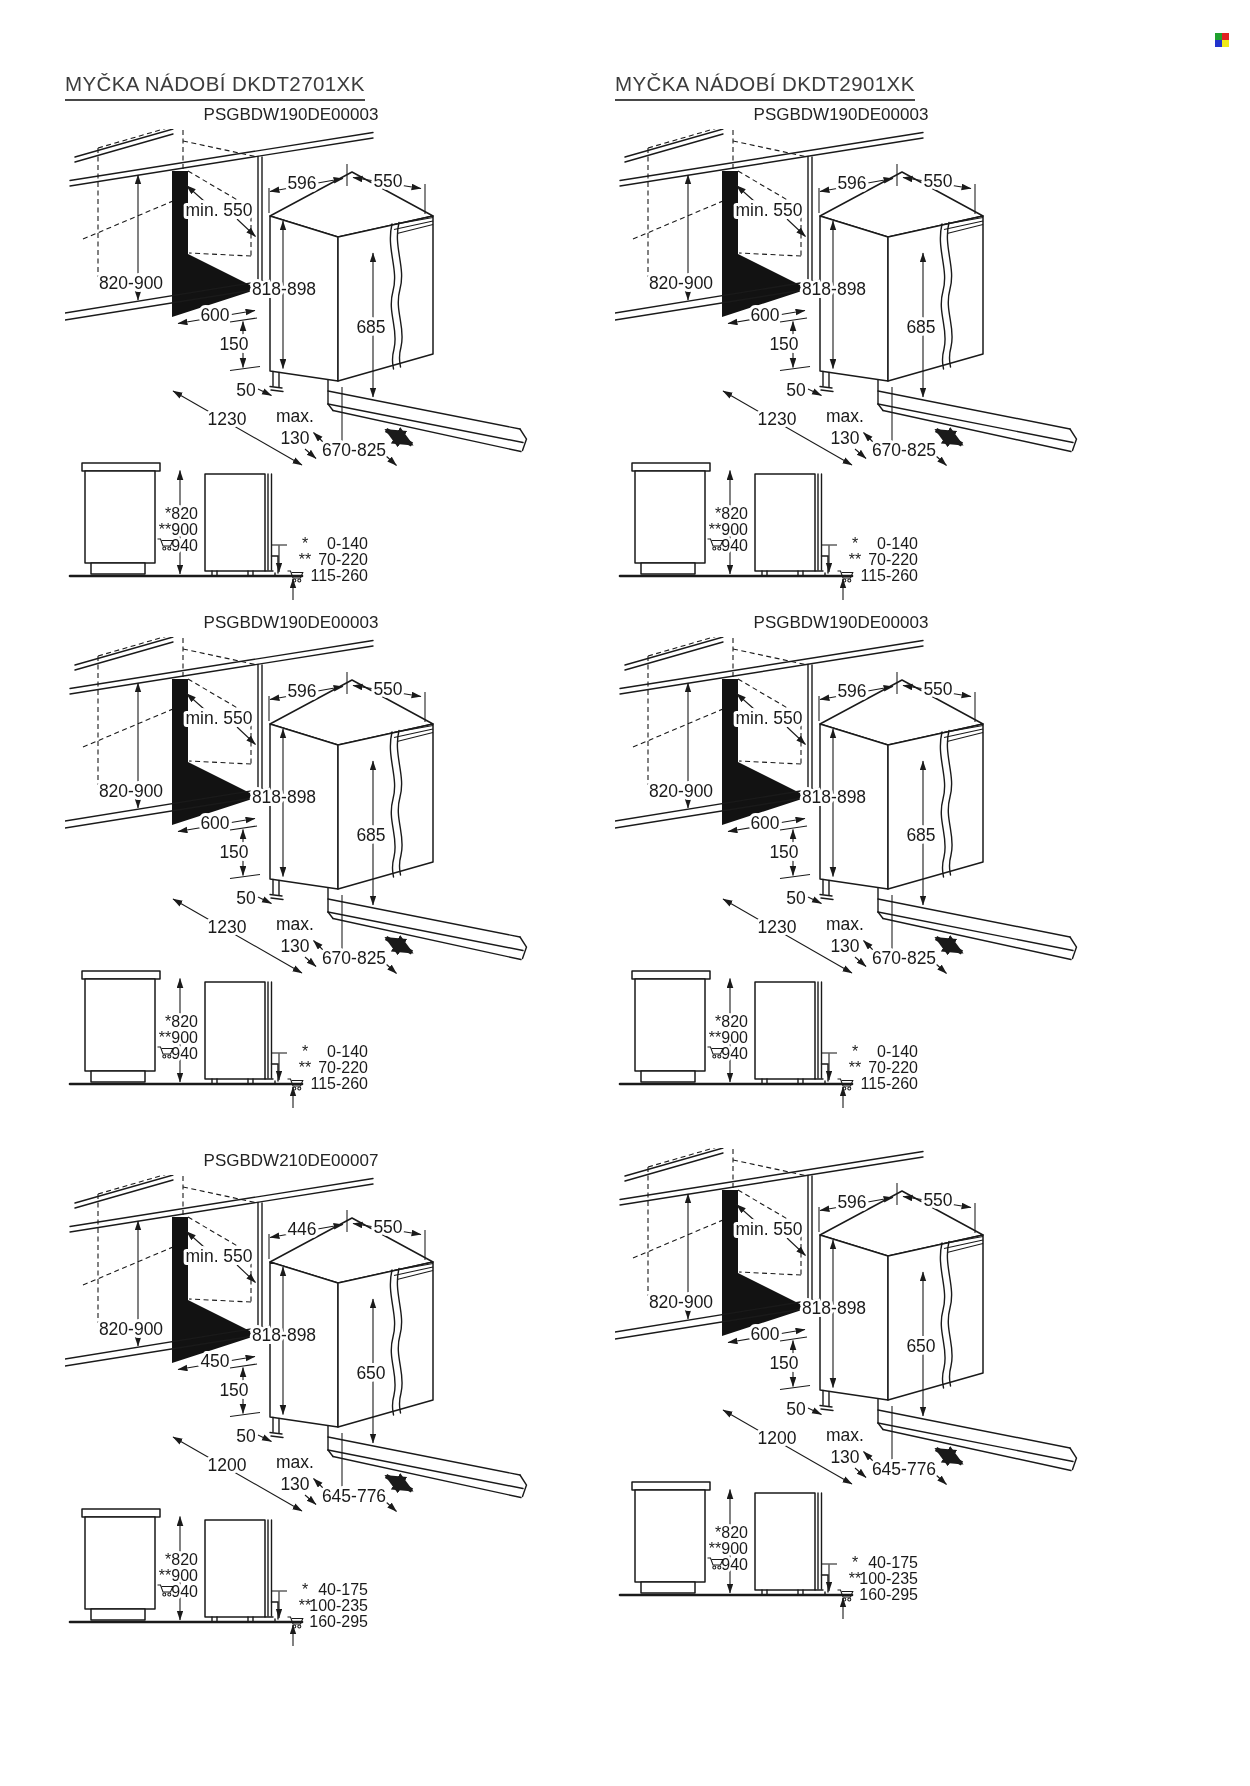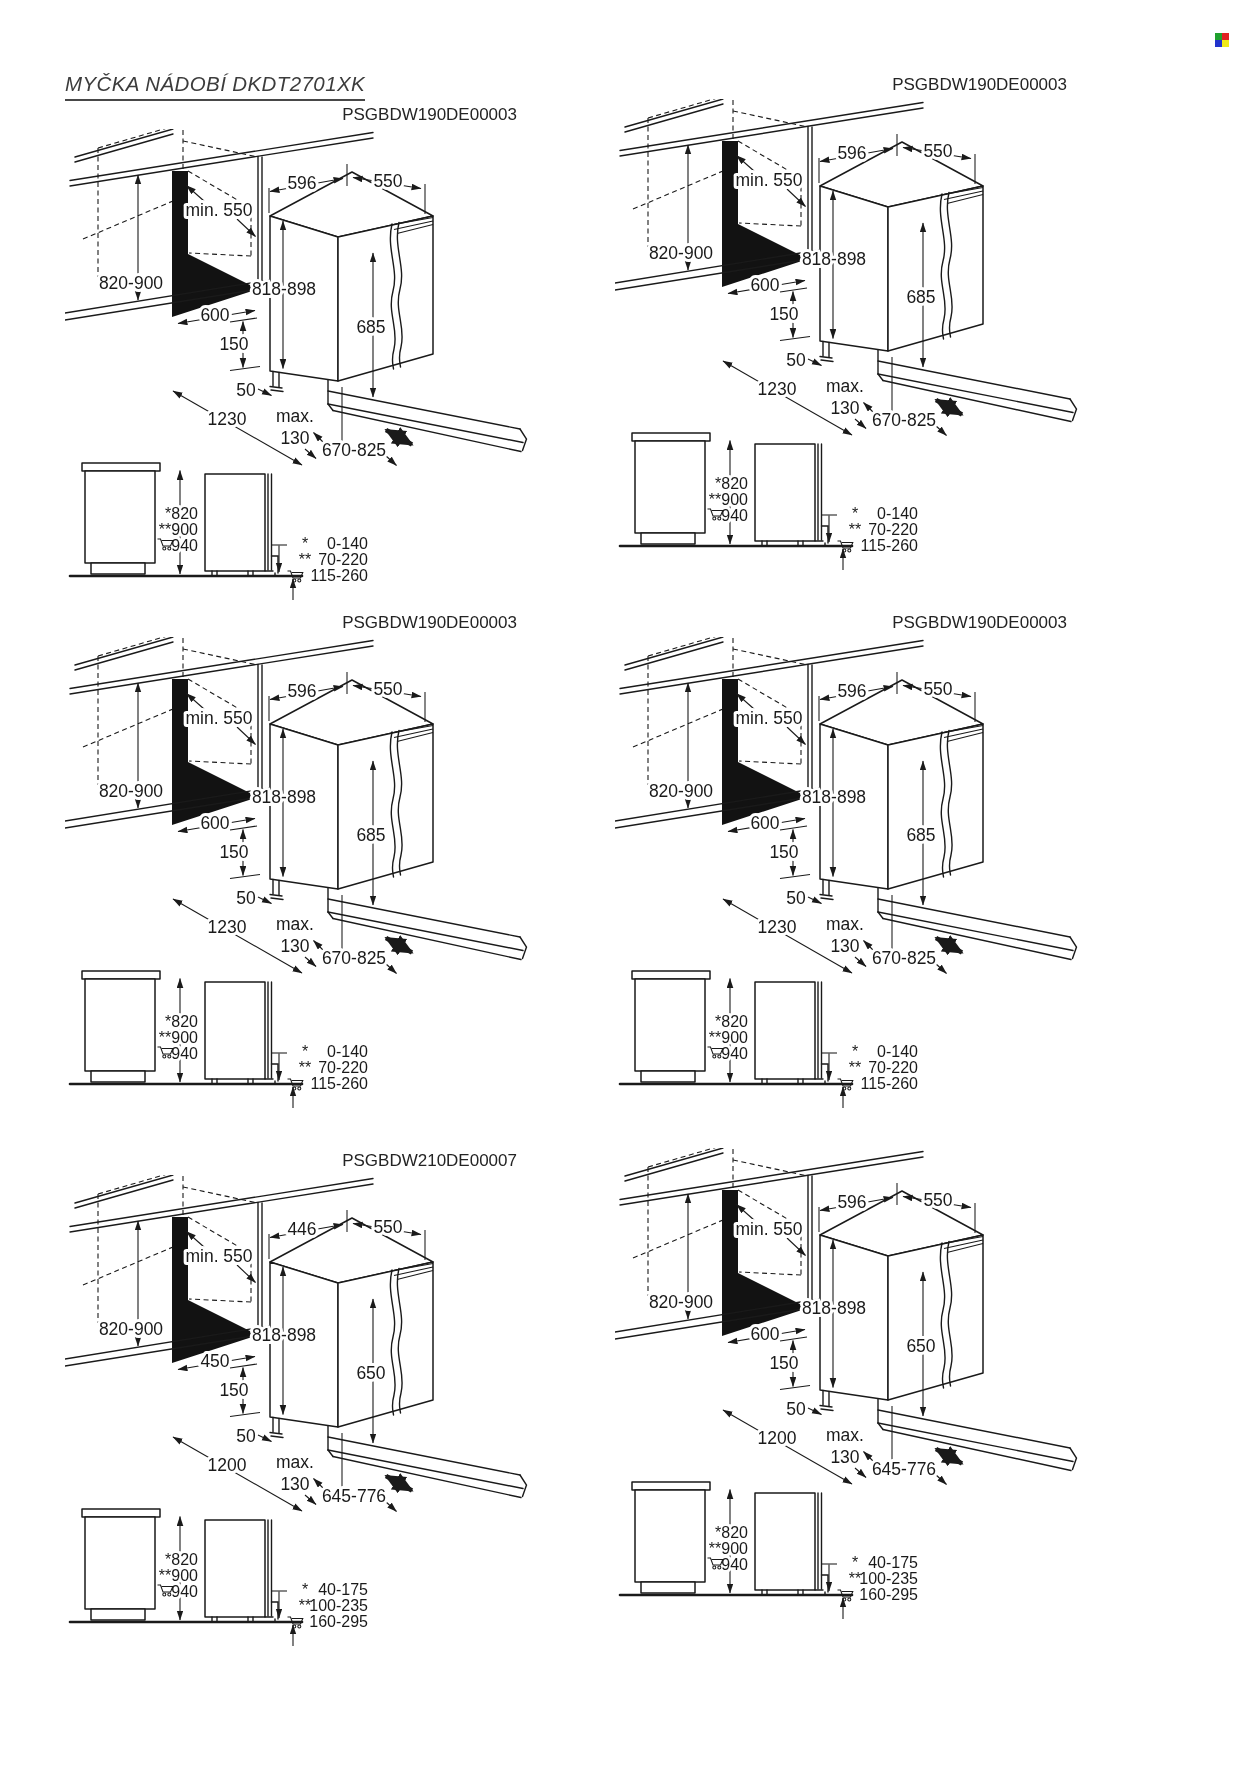--- a/index.html
+++ b/index.html
@@ -1,23 +1,23 @@
 <!DOCTYPE html>
 <html><head>
 <meta charset="utf-8">
 <style>
   html,body{margin:0;padding:0;background:#fff;}
   body{width:1250px;height:1786px;position:relative;font-family:"Liberation Sans",sans-serif;overflow:hidden;}
   #grid{position:absolute;left:65px;top:72px;width:1020px;
         display:grid;grid-template-columns:470px 470px;column-gap:80px;}
   .panel{height:538px;}
-  .title-row{height:30px;font-style:italic;}
+  .title-row{height:30px;}
   .title-row h2{display:inline-block;margin:0;font-size:20.5px;font-weight:400;letter-spacing:.4px;
                 color:#3c3c3c;border-bottom:2px solid #474747;padding-bottom:3px;}
-  .code-row{height:24px;text-align:right;padding-right:18px;font-size:17px;color:#242424;margin-top:3px;}
+  .code-row{height:24px;text-align:center;padding-right:18px;font-size:17px;color:#242424;margin-top:3px;}
   svg{display:block;}
   .ln{stroke:#1a1a1a;stroke-width:1.4;fill:none;stroke-linecap:round;}
   .lt{stroke:#1a1a1a;stroke-width:1.05;fill:none;}
   .dsh{stroke:#1a1a1a;stroke-width:1.1;fill:none;stroke-dasharray:5,3.5;}
   .face{fill:#fff;stroke:#1a1a1a;stroke-width:1.5;stroke-linejoin:round;}
   .wedge{fill:#121212;stroke:none;}
   .dimln{stroke:#1a1a1a;stroke-width:1.1;fill:none;}
   .thick{stroke:#1a1a1a;stroke-width:4.5;fill:none;}
   text{font-family:"Liberation Sans",sans-serif;fill:#1a1a1a;}
   .dim{font-size:17.5px;text-anchor:middle;paint-order:stroke;stroke:#fff;stroke-width:6px;stroke-linejoin:round;}
@@ -189,20 +189,23 @@
           <path class="lt" d="M0.5,2 L3.5,2 L6,9 L13.5,9 L15.8,3.5 L4.8,3.5"></path>
           <circle class="lt" cx="7.3" cy="11.4" r="1.5"></circle>
           <circle class="lt" cx="12.3" cy="11.4" r="1.5"></circle>
         </g>
         <text class="legV" x="303" y="452">115-260</text>
       </g>
     </svg>
   </section>
 
   <section class="panel">
+    <div class="title-row">
+      <h2>MYČKA NÁDOBÍ DKDT2901XK</h2>
+    </div>
     <div class="code-row">PSGBDW190DE00003</div>
 
     <svg viewBox="0 0 470 476" width="470" height="476">
 
       <g>
         <path class="ln" d="M5,51.5 L308,3.5"></path>
         <path class="ln" d="M5,57 L308,9"></path>
         <path class="ln" d="M10,28 L108,0"></path>
         <path class="ln" d="M10,33 L108,5"></path>
         <path class="dsh" d="M33,19 L33,148"></path>

